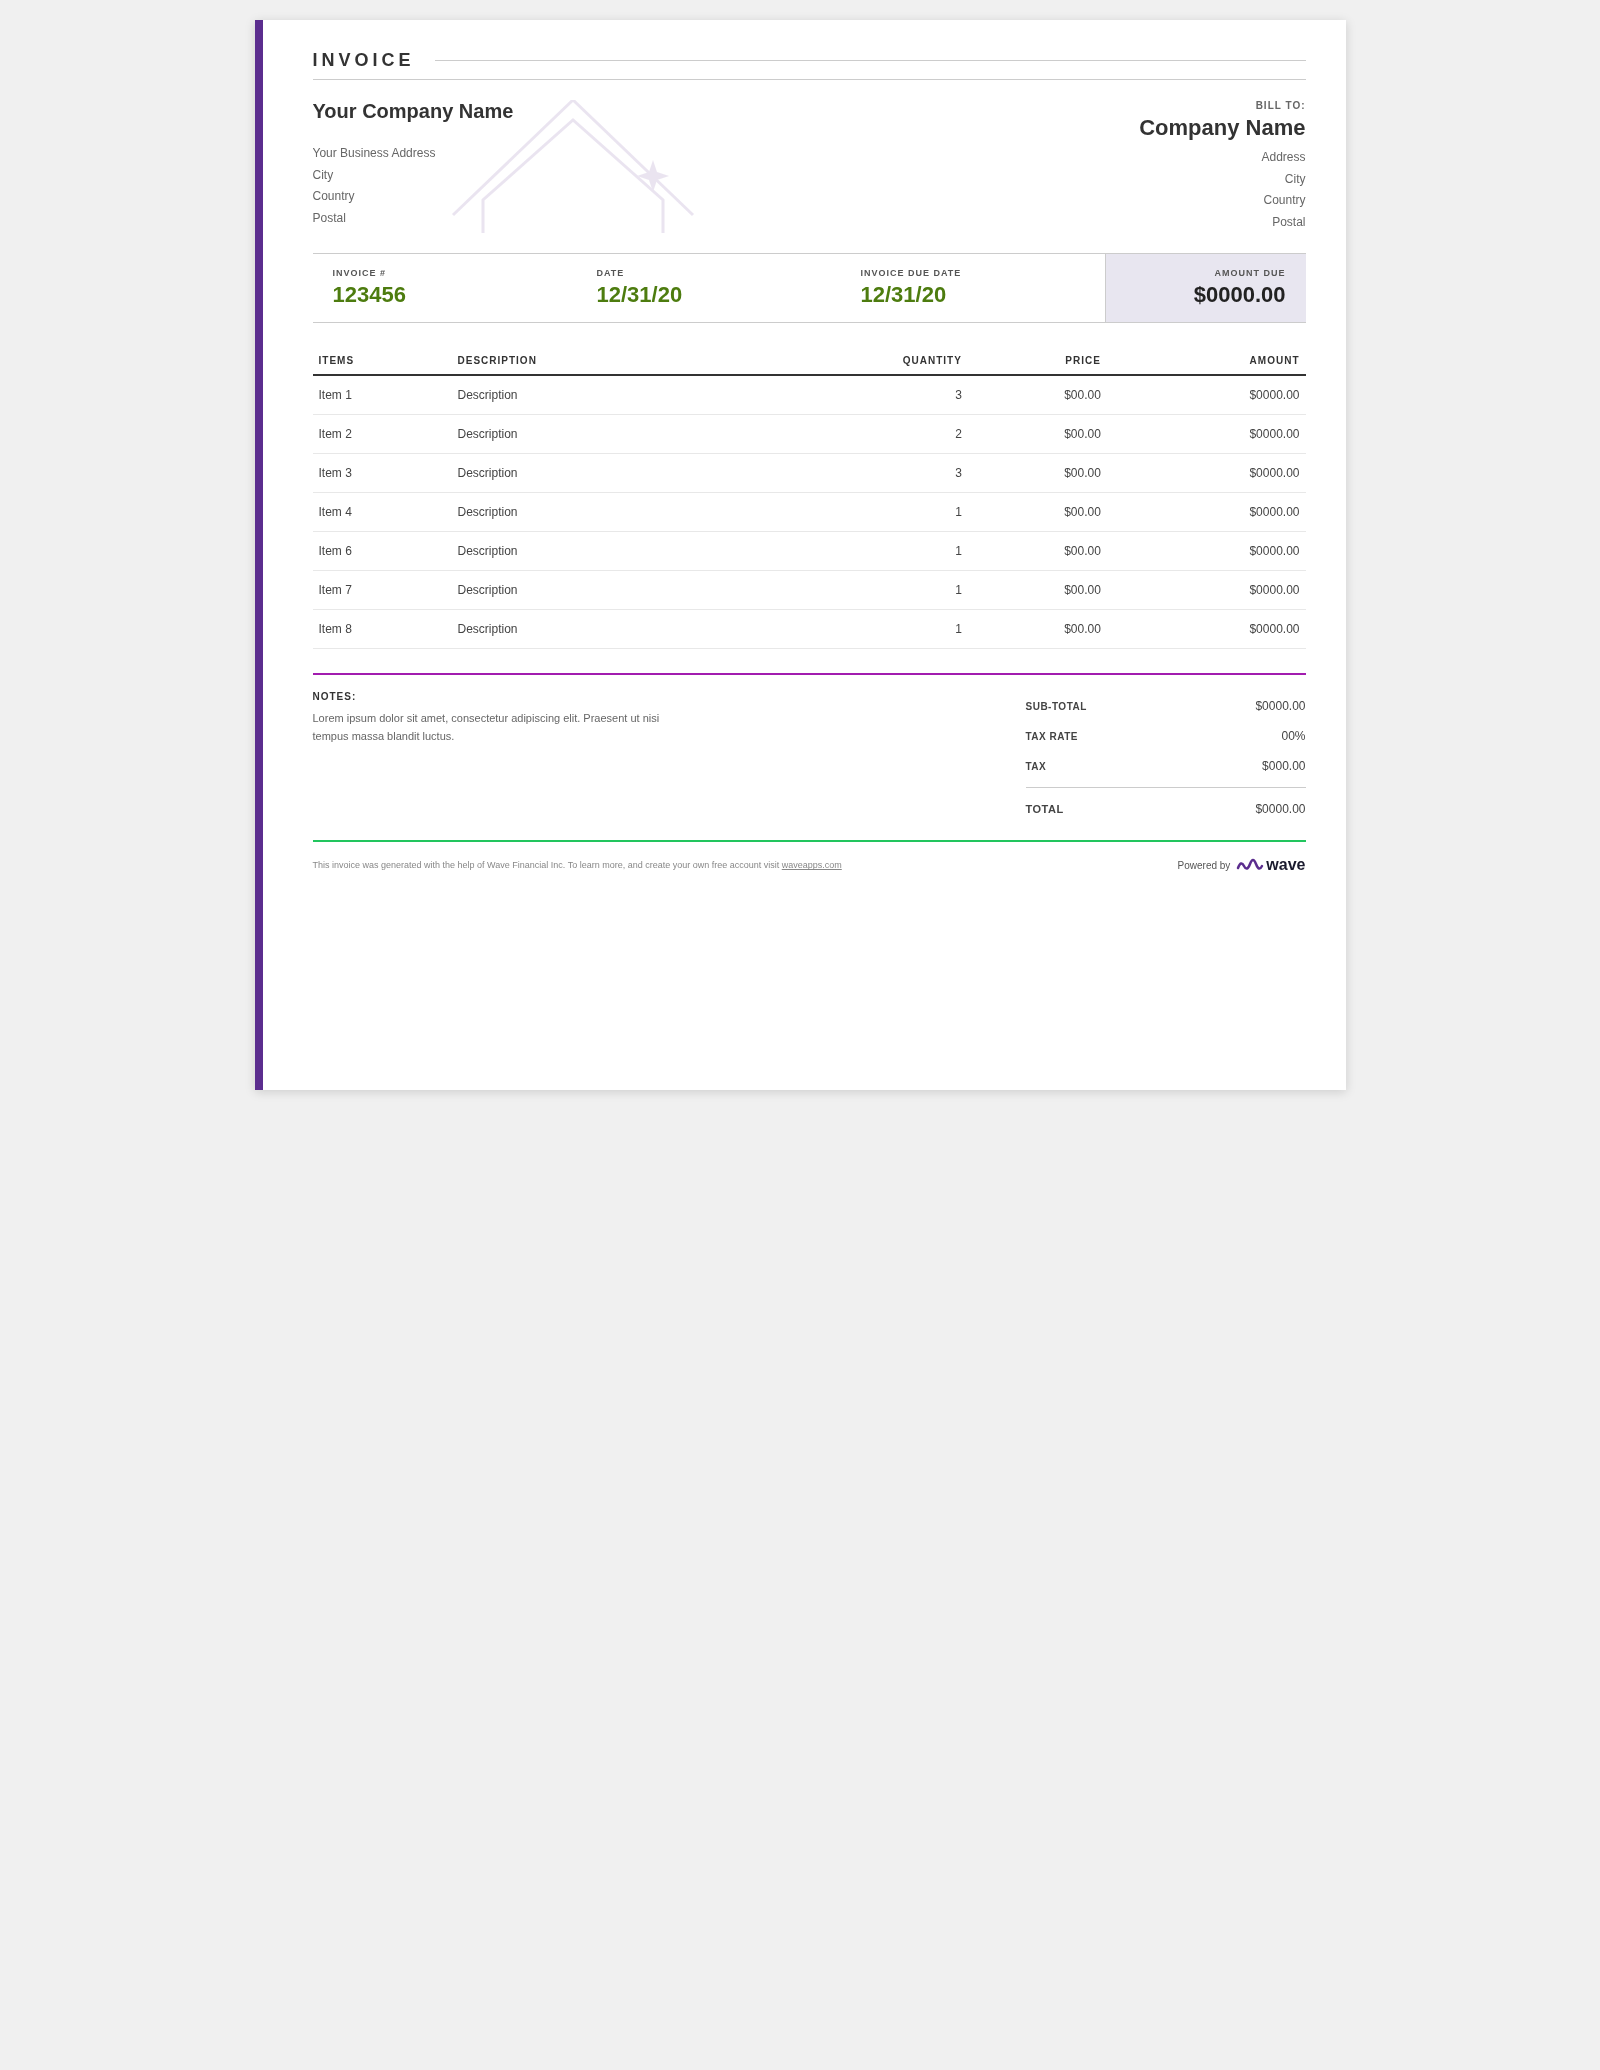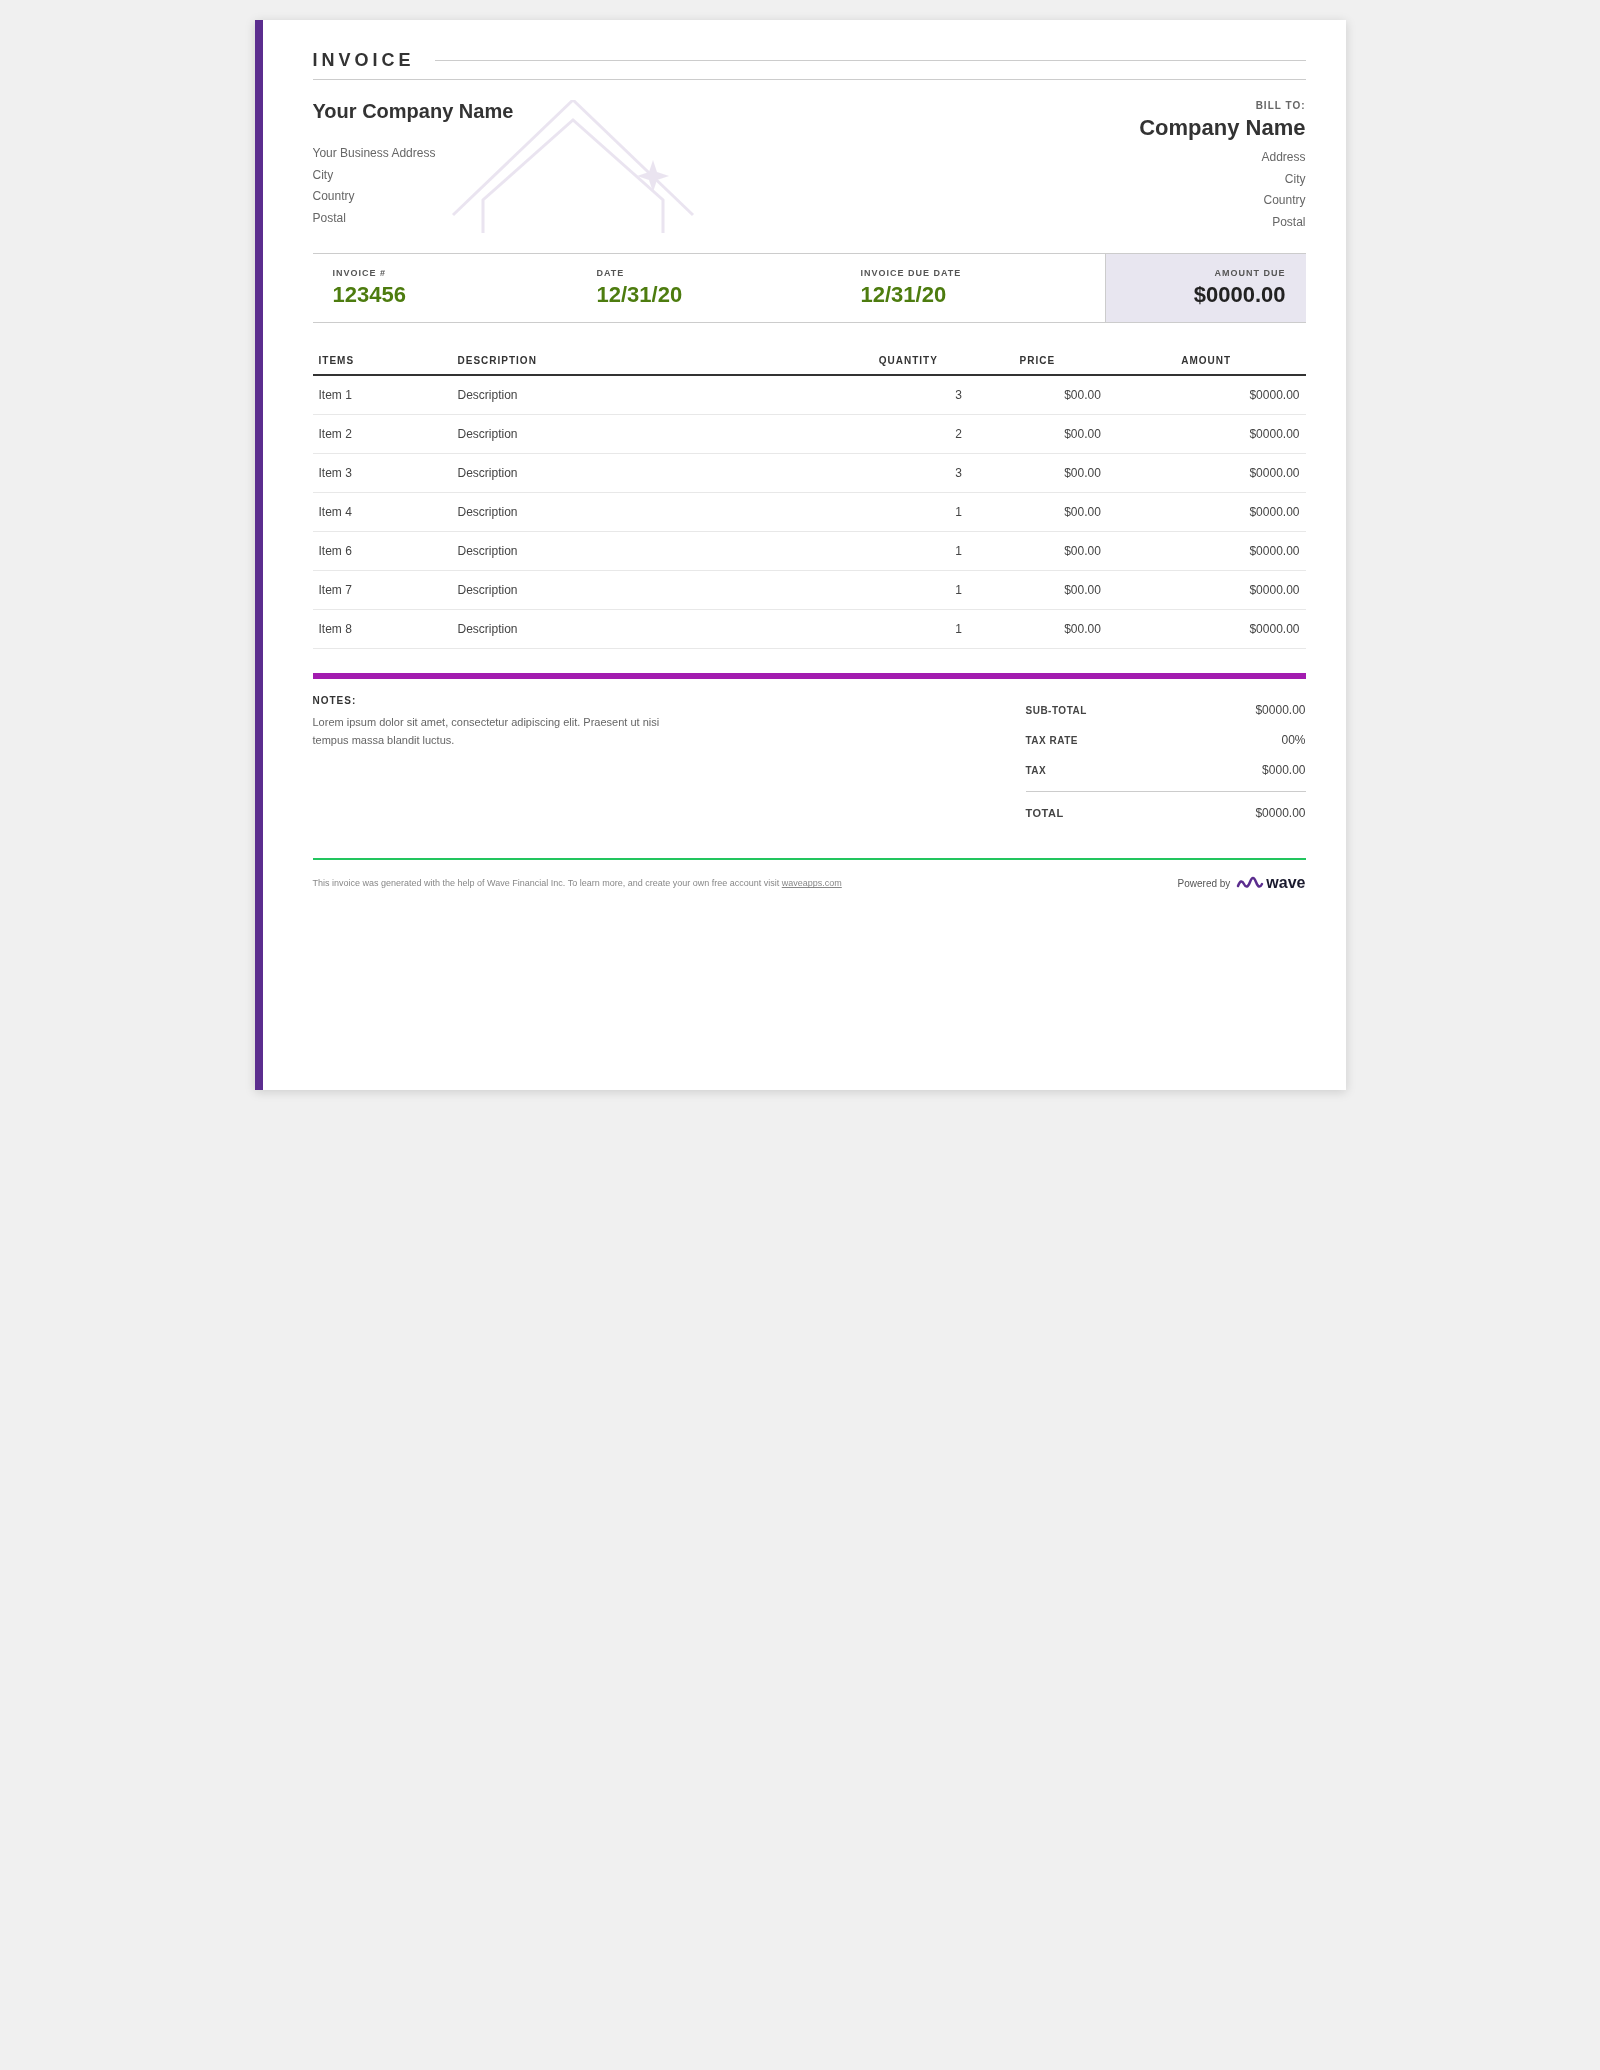--- a/index.html
+++ b/index.html
@@ -164,21 +164,21 @@
     .items-table th {
       font-size: 10px;
       font-weight: bold;
       color: #333;
       letter-spacing: 1px;
       text-transform: uppercase;
       padding: 8px 6px;
       text-align: left;
     }
     .items-table th.right {
-      text-align: center;
+      text-align: right;
     }
     .items-table td {
       padding: 12px 6px;
       font-size: 12px;
       color: #444;
       border-bottom: 1px solid #e8e8e8;
     }
     .items-table td.right {
       text-align: right;
     }
@@ -186,22 +186,22 @@
     .col-desc { width: 40%; }
     .col-qty { width: 12%; text-align: right; }
     .col-price { width: 14%; text-align: right; }
     .col-amount { width: 20%; text-align: right; }
 
     
     .footer-section {
       display: flex;
       justify-content: space-between;
       padding-top: 16px;
-      border-top: 6px solid #a21caf;
-      margin-bottom: 30px;
+      border-top: 2px solid #a21caf;
+      margin-bottom: 16px;
     }
     .notes-section {
       flex: 1;
       margin-right: 40px;
     }
     .notes-label {
       font-size: 10px;
       font-weight: bold;
       color: #333;
       letter-spacing: 1px;

